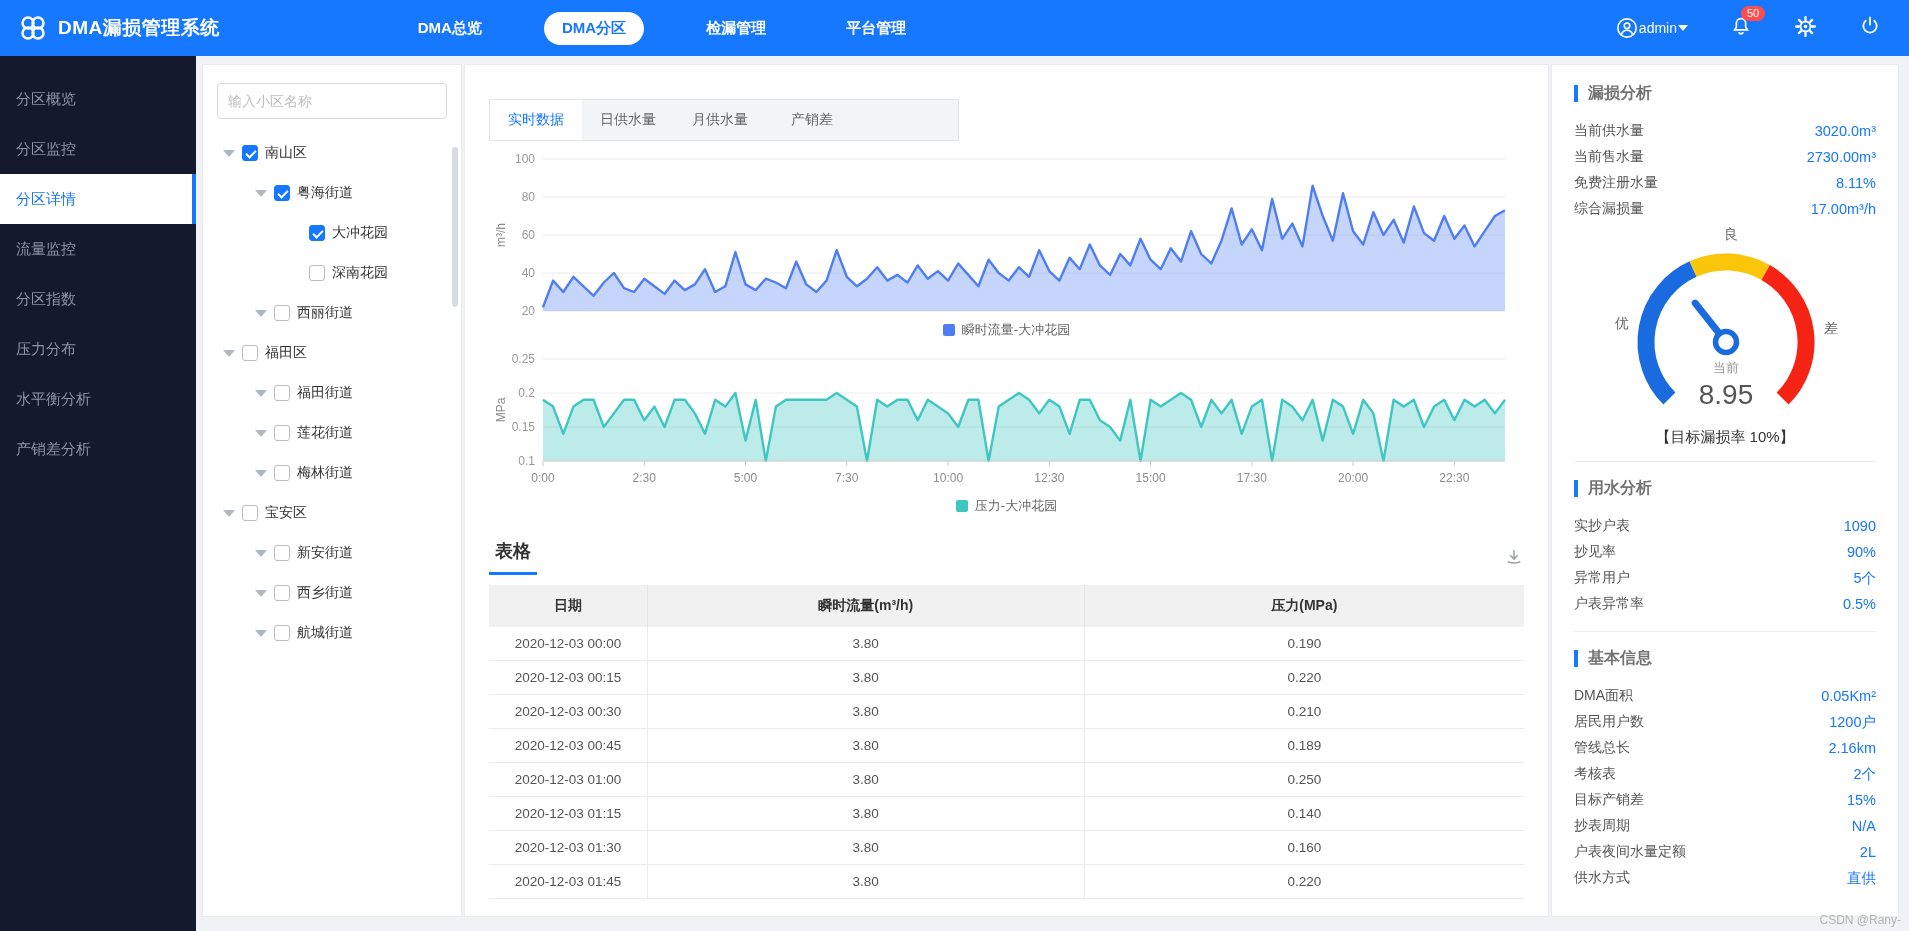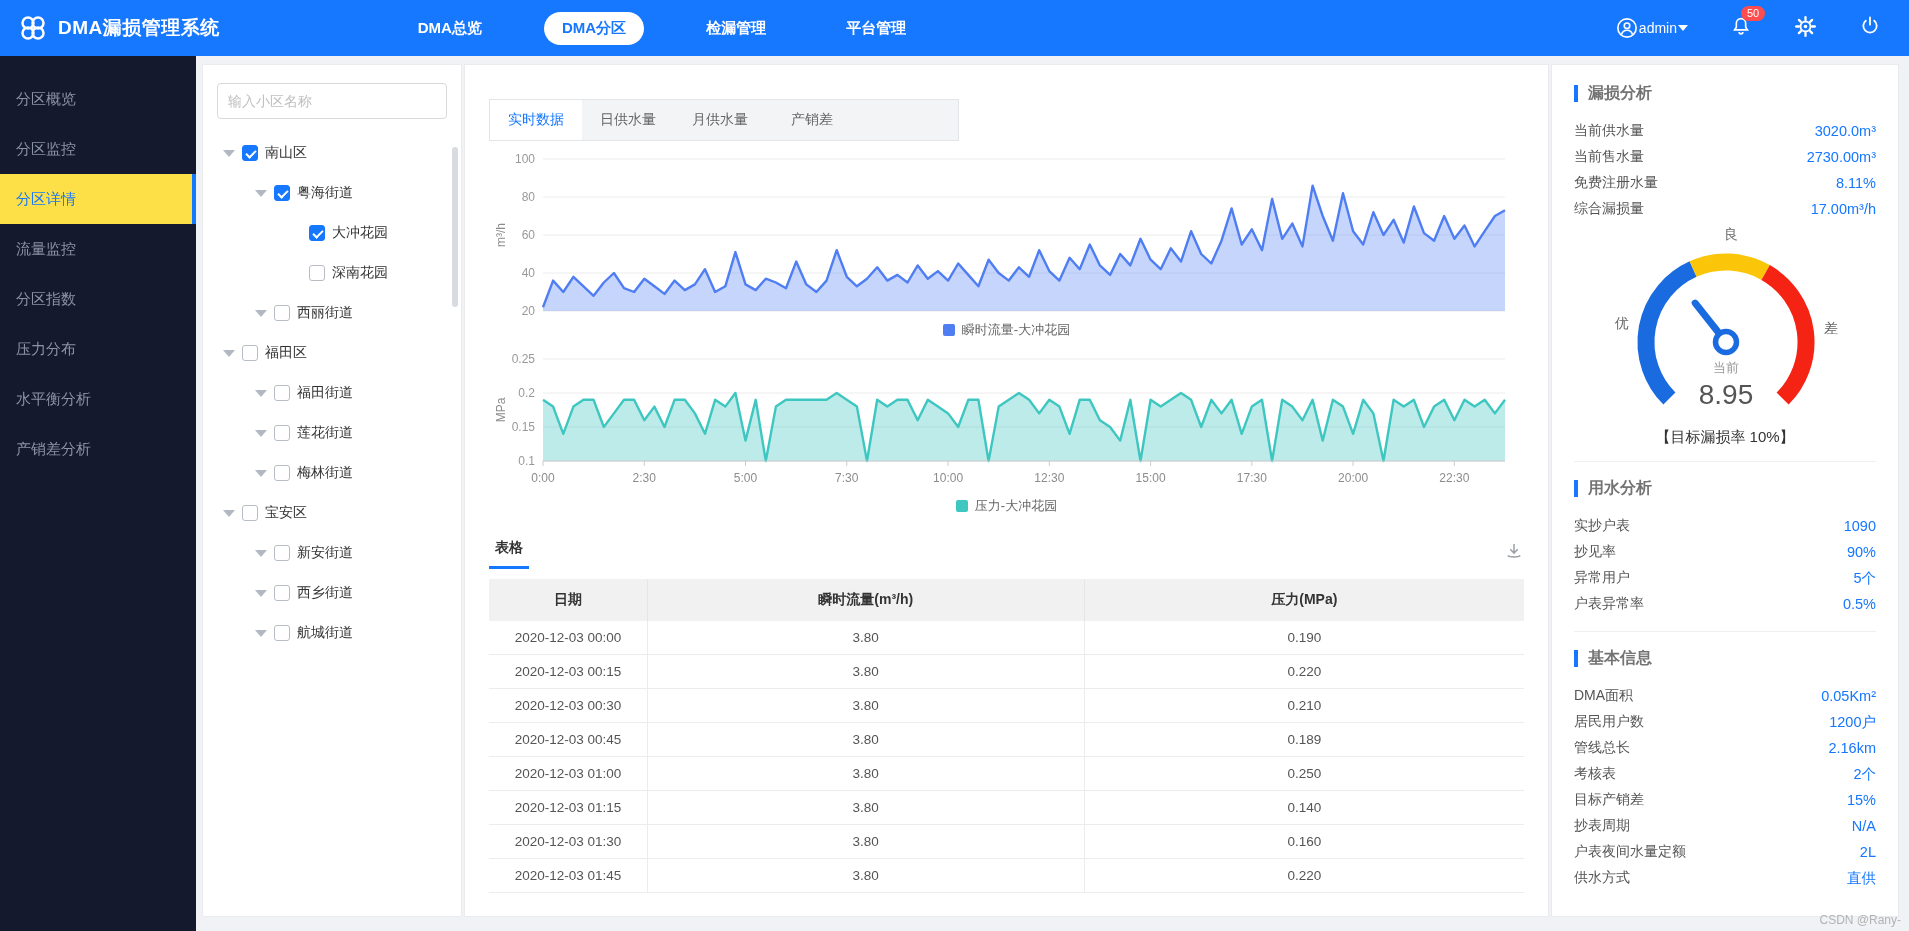--- a/index.html
+++ b/index.html
@@ -16,21 +16,21 @@
   .top-right { margin-left:auto; display:flex; align-items:center; gap:42px; }
   .user-chip { display:flex; align-items:center; gap:1px; font-size:14px; }
   .caret-down { width:0; height:0; border-left:5px solid transparent; border-right:5px solid transparent; border-top:6px solid #fff; display:inline-block; }
   .bell-wrap { position:relative; }
   .badge { position:absolute; top:-9px; left:11px; background:#ff4d4f; color:#fff; font-size:11px; border-radius:9px; padding:1px 6px; line-height:13px; }
 
   
   .body-row { display:flex; height:875px; }
   .sidebar { width:196px; background:#15192e; padding-top:18px; flex:none; }
   .side-item { height:50px; line-height:50px; padding-left:16px; font-size:15px; color:#8b93a7; cursor:pointer; position:relative; }
-  .side-item.active { color:#1677ff; background:#fde047; }
+  .side-item.active { color:#1677ff; background:#ffffff; }
   .side-item.active::after { content:""; position:absolute; right:0; top:0; width:4px; height:100%; background:#1677ff; }
 
   .content { flex:1; display:flex; gap:2px; padding:8px 10px 14px 6px; min-width:0; }
   .panel { background:#fff; border:1px solid #e9ebef; }
   .tree-panel { width:260px; flex:none; position:relative; padding:18px 14px; }
   .search-input { width:100%; height:36px; border:1px solid #d9d9d9; border-radius:4px; padding:0 10px; font-size:14px; color:#333; outline:none; font-family:"Liberation Sans",sans-serif; }
   .search-input::placeholder { color:#bfbfbf; }
   .tree { margin-top:14px; }
   .tree-row { height:40px; display:flex; align-items:center; font-size:14px; color:#333; cursor:pointer; }
   .tree-caret { width:0; height:0; border-left:6px solid transparent; border-right:6px solid transparent; border-top:7px solid #b2b8c2; margin-right:7px; flex:none; }
@@ -40,21 +40,21 @@
   .tree-scroll-thumb { position:absolute; right:3px; top:82px; width:6px; height:160px; background:#d8dce1; border-radius:3px; }
 
   
   .main-panel { flex:1; padding:34px 24px 0; min-width:0; }
   .chart-tabs { display:flex; width:470px; background:#f3f4f6; border:1px solid #e3e5e9; }
   .chart-tab { width:92px; text-align:center; padding:11px 0; font-size:14px; color:#666; cursor:pointer; }
   .chart-tab.active { background:#fff; color:#1677ff; }
   .legend { display:flex; justify-content:center; align-items:center; gap:7px; font-size:13px; color:#666; }
   .legend .sq { width:12px; height:12px; border-radius:2px; display:inline-block; }
   .table-tab-row { display:flex; justify-content:space-between; align-items:flex-end; margin-top:24px; }
-  .table-tab { font-size:14px; font-weight:bold; color:#333; padding:0 6px 9px; border-bottom:3px solid #1677ff; cursor:pointer; }
+  .table-tab { font-size:18px; font-weight:bold; color:#333; padding:0 6px 9px; border-bottom:3px solid #1677ff; cursor:pointer; }
   .dl-icon { cursor:pointer; margin-bottom:4px; }
   table.data-table { width:100%; border-collapse:collapse; margin-top:10px; table-layout:fixed; }
   table.data-table th { background:#f1f1f2; font-size:14px; font-weight:bold; color:#333; padding:12px 8px; border-right:1px solid #e6e6e8; }
   table.data-table th:last-child { border-right:none; }
   table.data-table td { text-align:center; font-size:13.5px; color:#555; padding:9px 8px; border-bottom:1px solid #ececee; border-right:1px solid #ececee; }
   table.data-table td:last-child { border-right:none; }
   table.data-table col.c1 { width:15.3%; } table.data-table col.c2 { width:42.2%; }
 
   
   .right-panel { width:348px; flex:none; padding:18px 22px 10px; }

